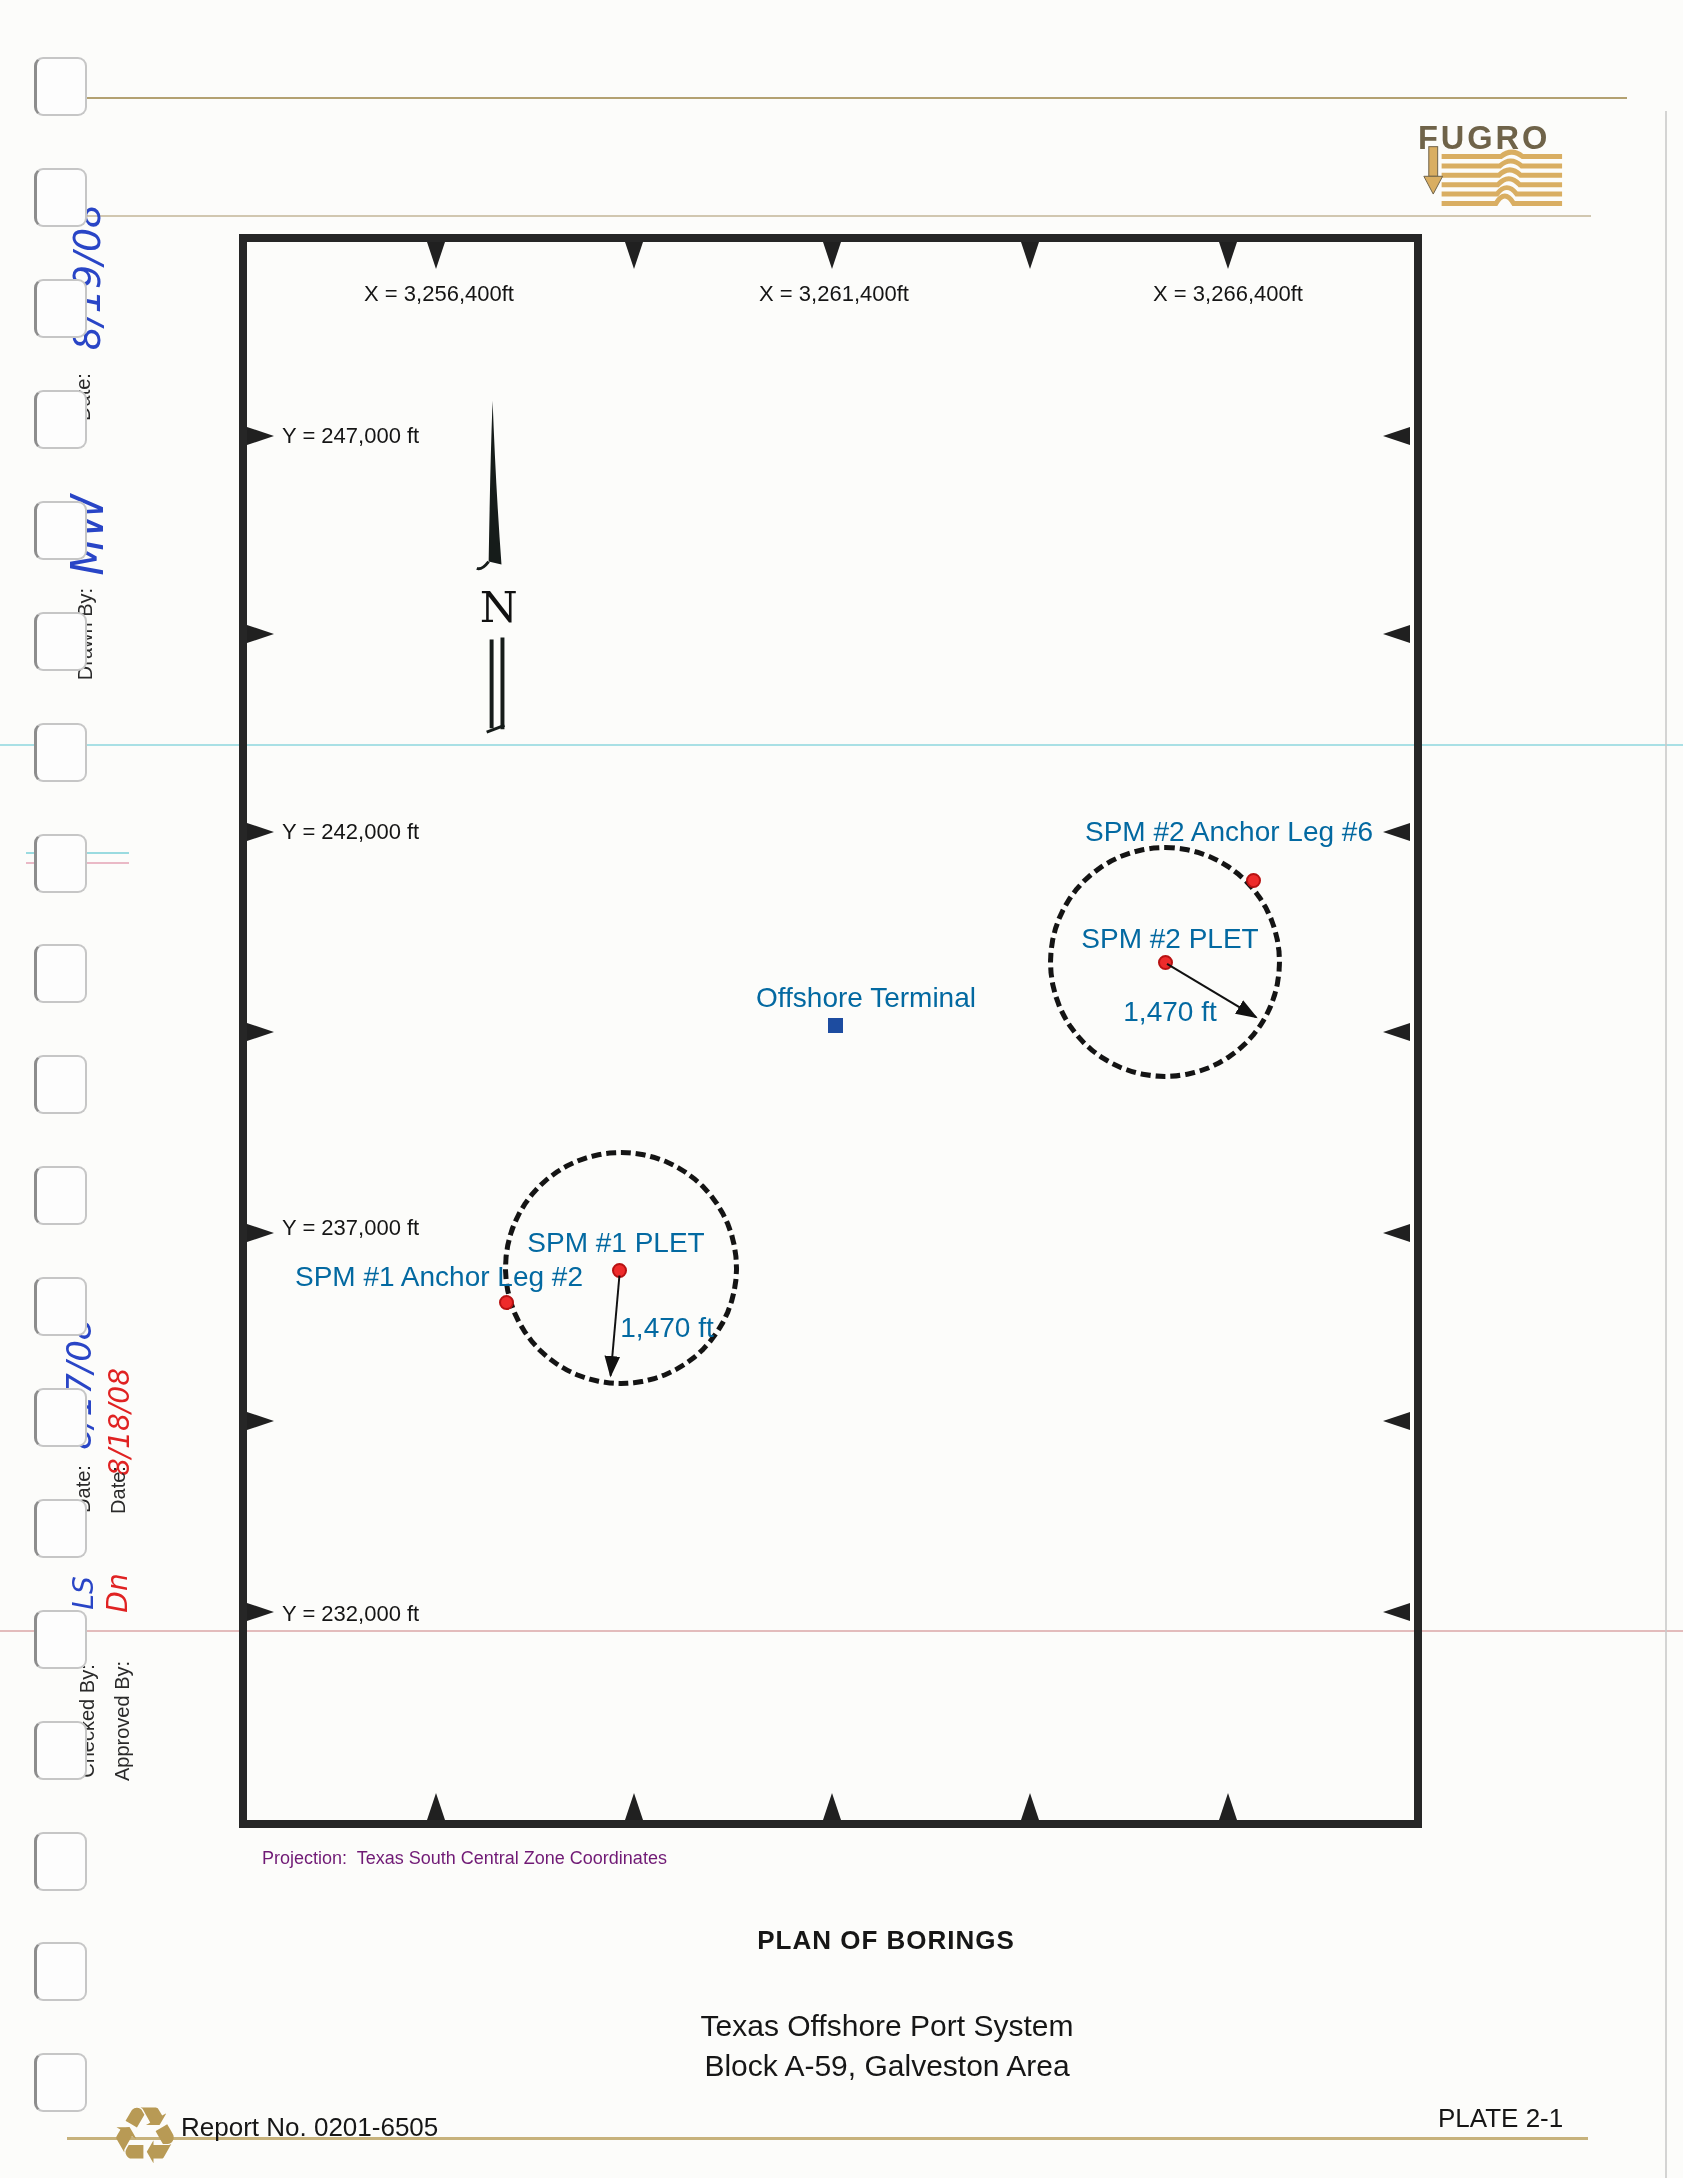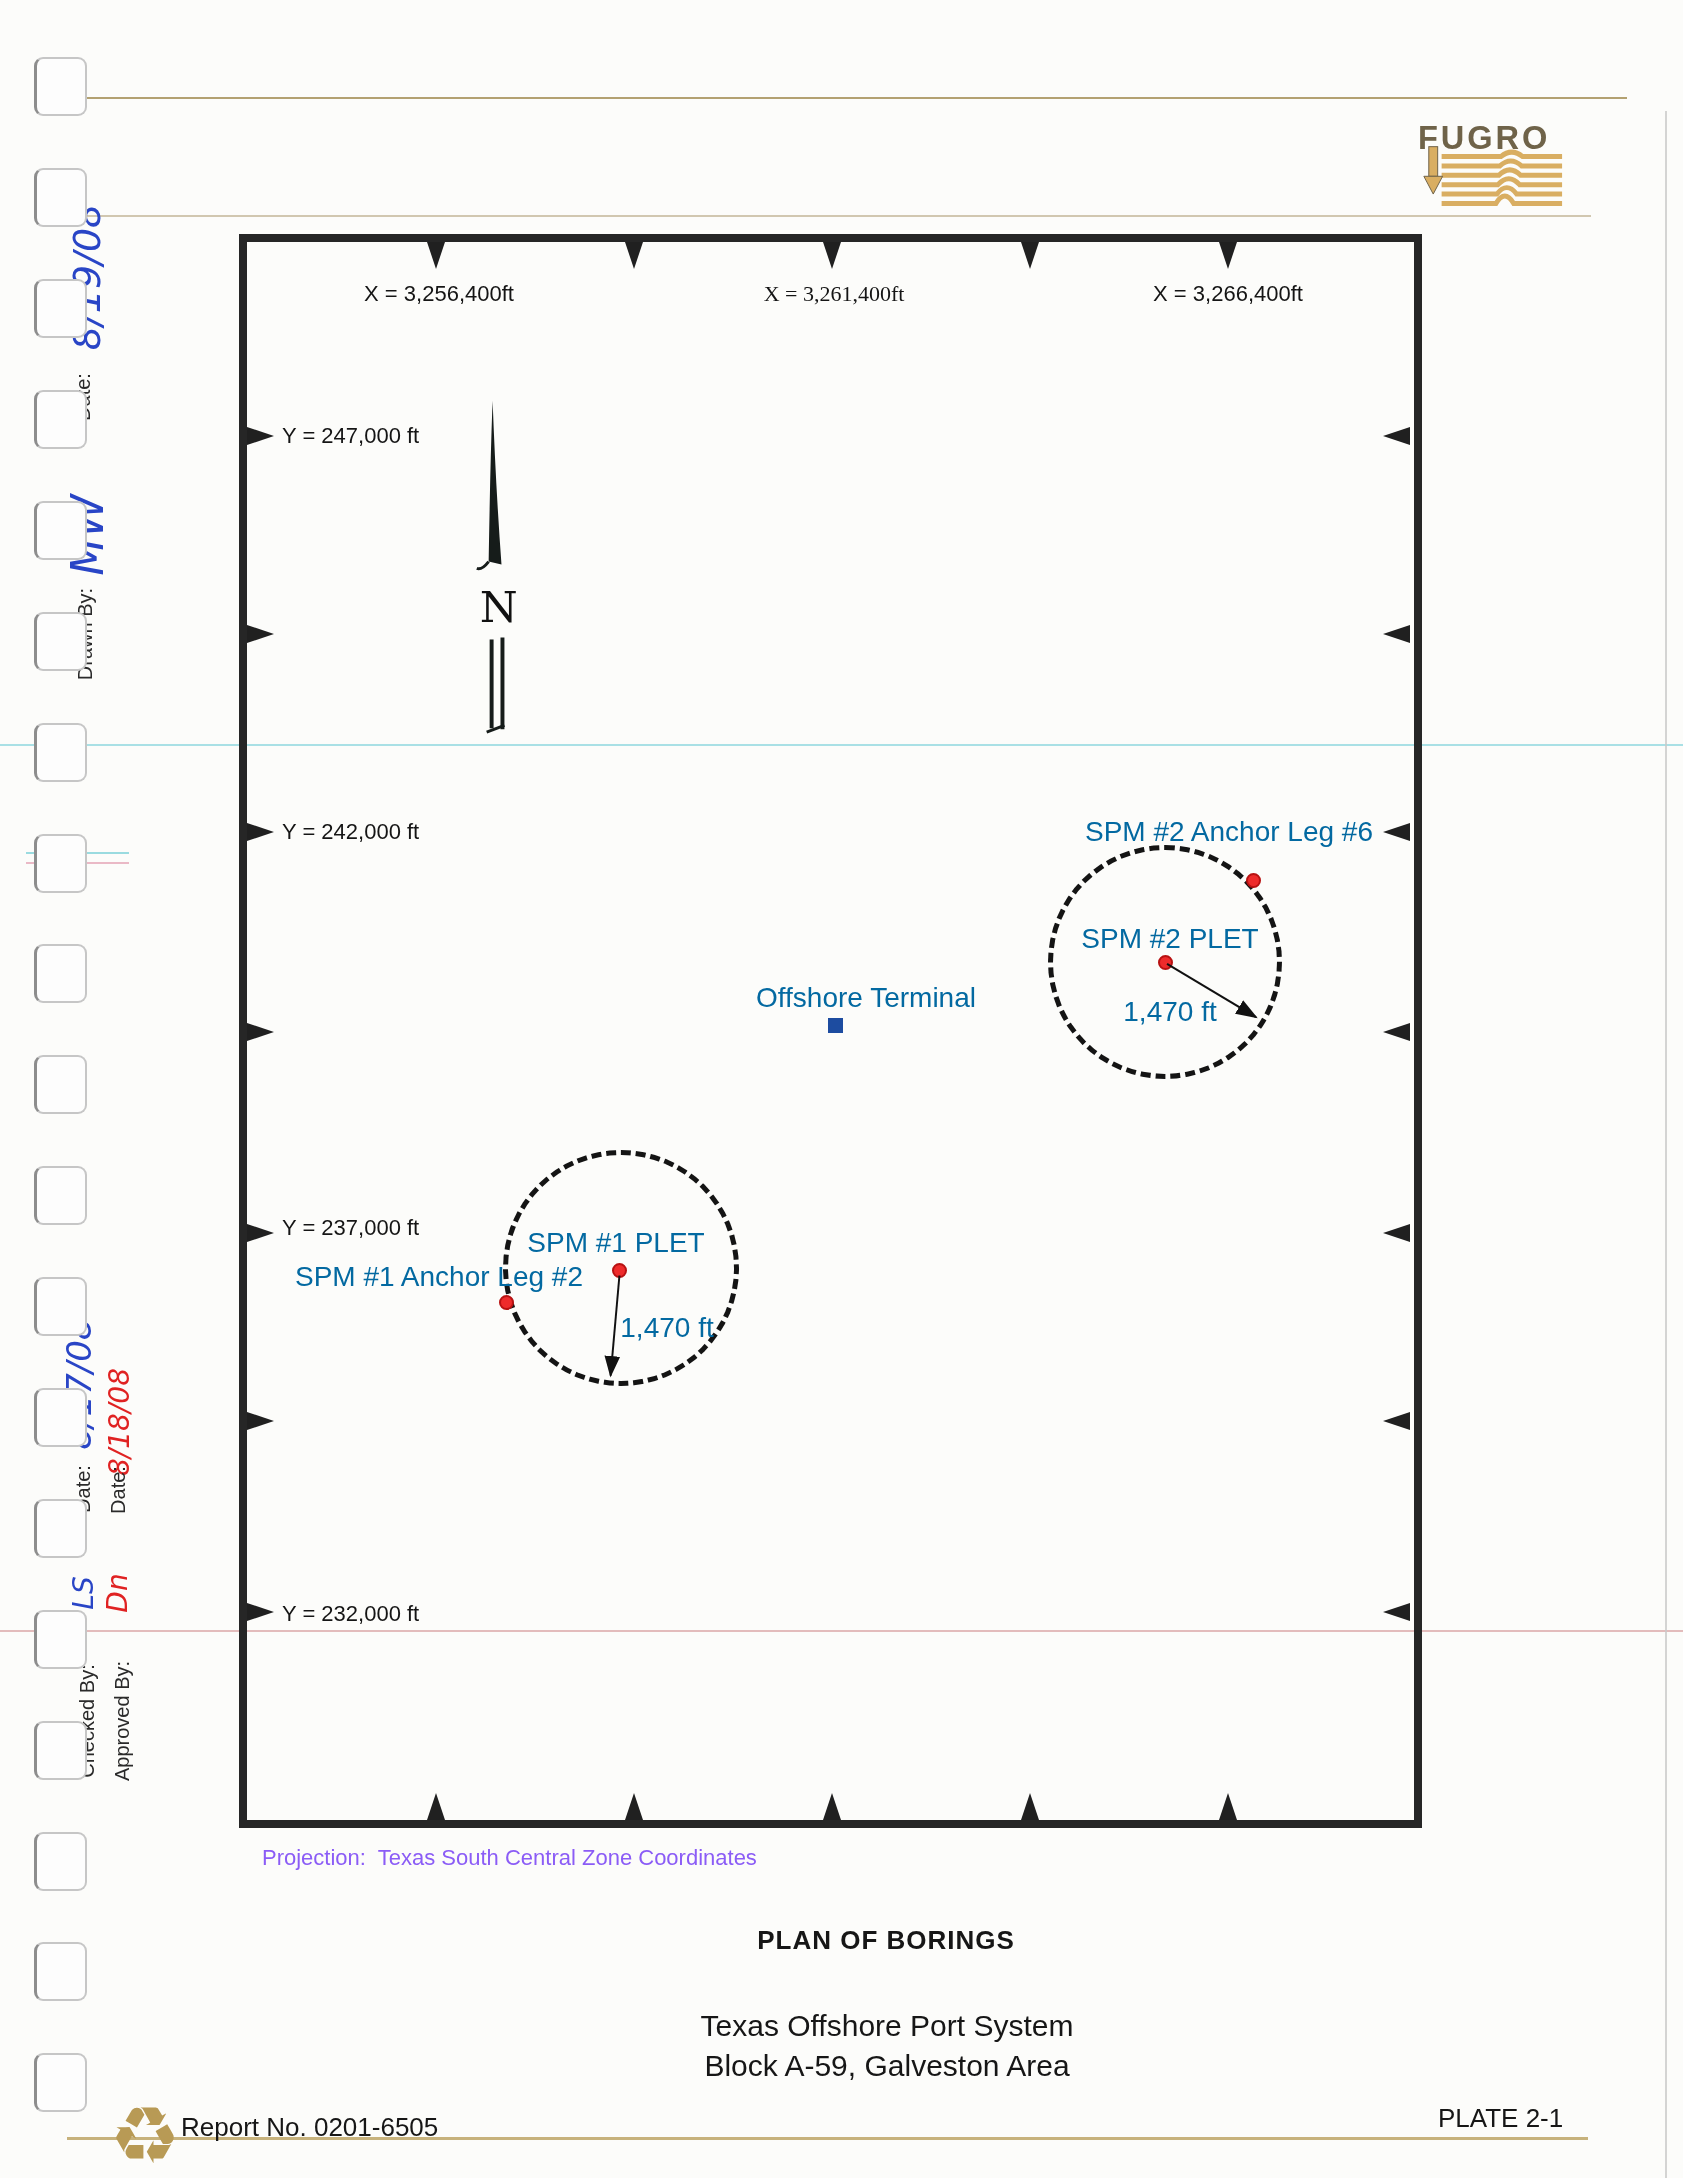--- a/index.html
+++ b/index.html
@@ -35,21 +35,21 @@
   .hw{font-style:italic;font-family:"DejaVu Sans",sans-serif;}
   .hw.blue{color:#2945c6;}
   .hw.red{color:#e02222;}
   
   .dot{position:absolute;width:15px;height:15px;border-radius:50%;background:#ee2b2b;border:2px solid #b81212;box-sizing:border-box;}
   .terminal-square{position:absolute;width:15px;height:15px;background:#1d4ca0;}
   .dashed-circle{position:absolute;border:5px dashed #141414;border-radius:50%;box-sizing:border-box;}
   
   .plan-title{position:absolute;font-size:26px;font-weight:bold;letter-spacing:1px;white-space:nowrap;transform:translate(-50%,-50%);color:#161616;}
   .subtitle{position:absolute;font-size:30px;white-space:nowrap;transform:translate(-50%,-50%);color:#161616;}
-  .projection{position:absolute;font-size:22px;color:#8b5cf6;white-space:pre;transform:translateY(-50%);}
+  .projection{position:absolute;font-size:18px;color:#701a75;white-space:pre;transform:translateY(-50%);}
   .footer-text{position:absolute;font-size:26px;color:#161616;white-space:nowrap;}
   .recycle{position:absolute;font-size:79px;color:#b89a55;line-height:1;transform:translate(-50%,-50%);font-family:"DejaVu Sans",sans-serif;}
 </style>
 </head>
 <body>
 
 <div class="page" id="page">
 
   <div class="hline" style="left:71px;top:97px;width:1556px;height:2px;background:#b3a171;"></div>
   <div class="hline" style="left:84px;top:215px;width:1507px;height:2px;background:#bfb190;opacity:.7;"></div>
@@ -84,21 +84,21 @@
   <div class="rot form-label" style="left:83px;top:1489px;">Date:</div>
   <div class="rot form-label" style="left:118px;top:1490px;">Date:</div>
   <div class="rot hw blue" style="left:83px;top:1593px;font-size:28px;">LS</div>
   <div class="rot hw red" style="left:117px;top:1593px;font-size:28px;">Dn</div>
   <div class="rot form-label" style="left:87px;top:1721px;">Checked By:</div>
   <div class="rot form-label" style="left:122px;top:1721px;">Approved By:</div>
 
   <div class="map-frame"></div>
 
   <div class="coord center" style="left:439px;top:294px;">X = 3,256,400ft</div>
-  <div class="coord center" style="left:834px;top:294px;font-family:Liberation Serif, serif;">X = 3,261,400ft</div>
+  <div class="coord center" style="left:834px;top:294px;">X = 3,261,400ft</div>
   <div class="coord center" style="left:1228px;top:294px;">X = 3,266,400ft</div>
 
   <div class="coord vcenter" style="left:282px;top:436px;">Y = 247,000 ft</div>
   <div class="coord vcenter" style="left:282px;top:832px;">Y = 242,000 ft</div>
   <div class="coord vcenter" style="left:282px;top:1228px;">Y = 237,000 ft</div>
   <div class="coord vcenter" style="left:282px;top:1614px;">Y = 232,000 ft</div>
 
   <svg class="abs" style="left:463px;top:394px;" width="73" height="342" viewBox="0 0 74 345">
     <path d="M30,6 C32,60 35,118 39,172 L26,169 C27,112 28,58 30,6 Z" fill="#161c1a"></path>
     <path d="M26,169 q-7,9 -12,7" stroke="#161c1a" stroke-width="3" fill="none"></path>

